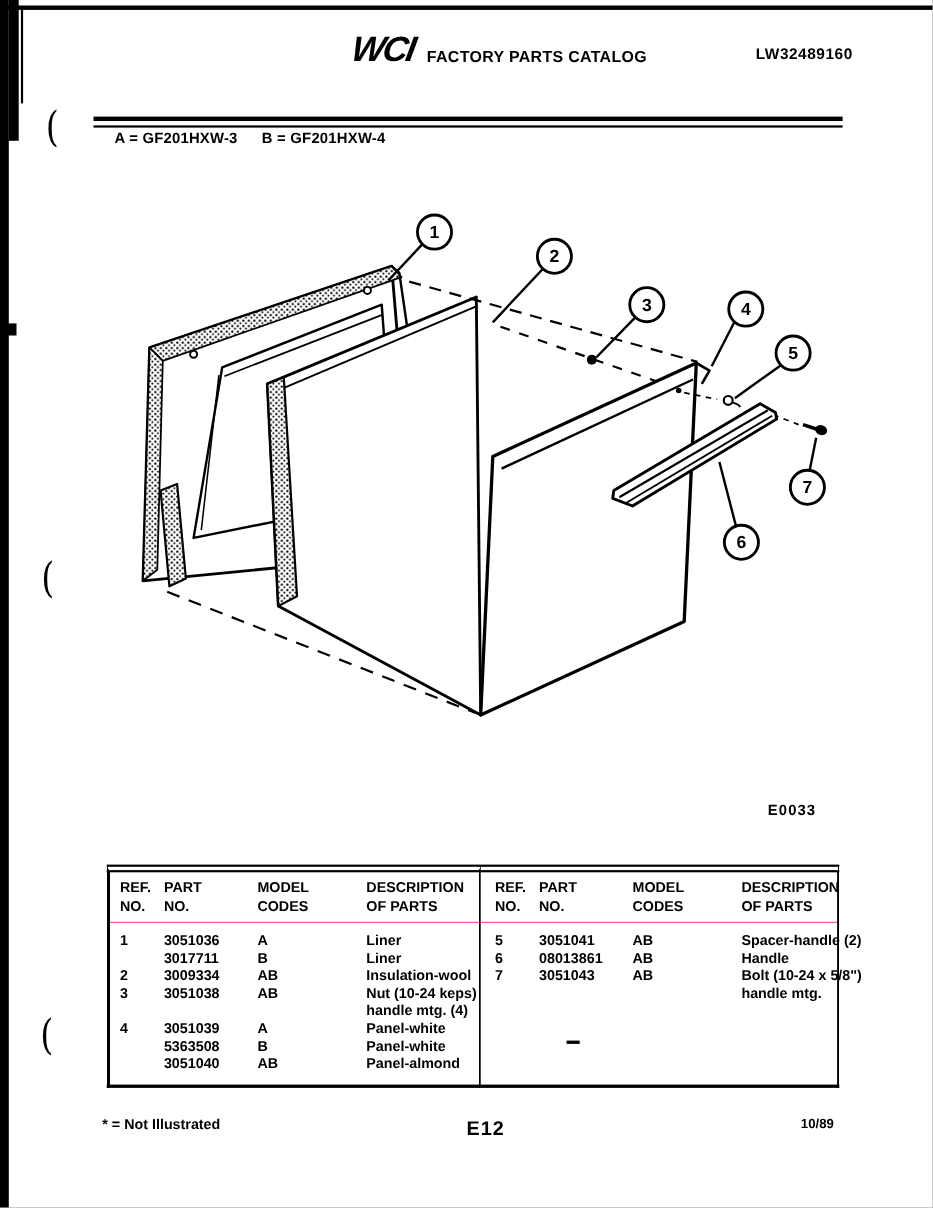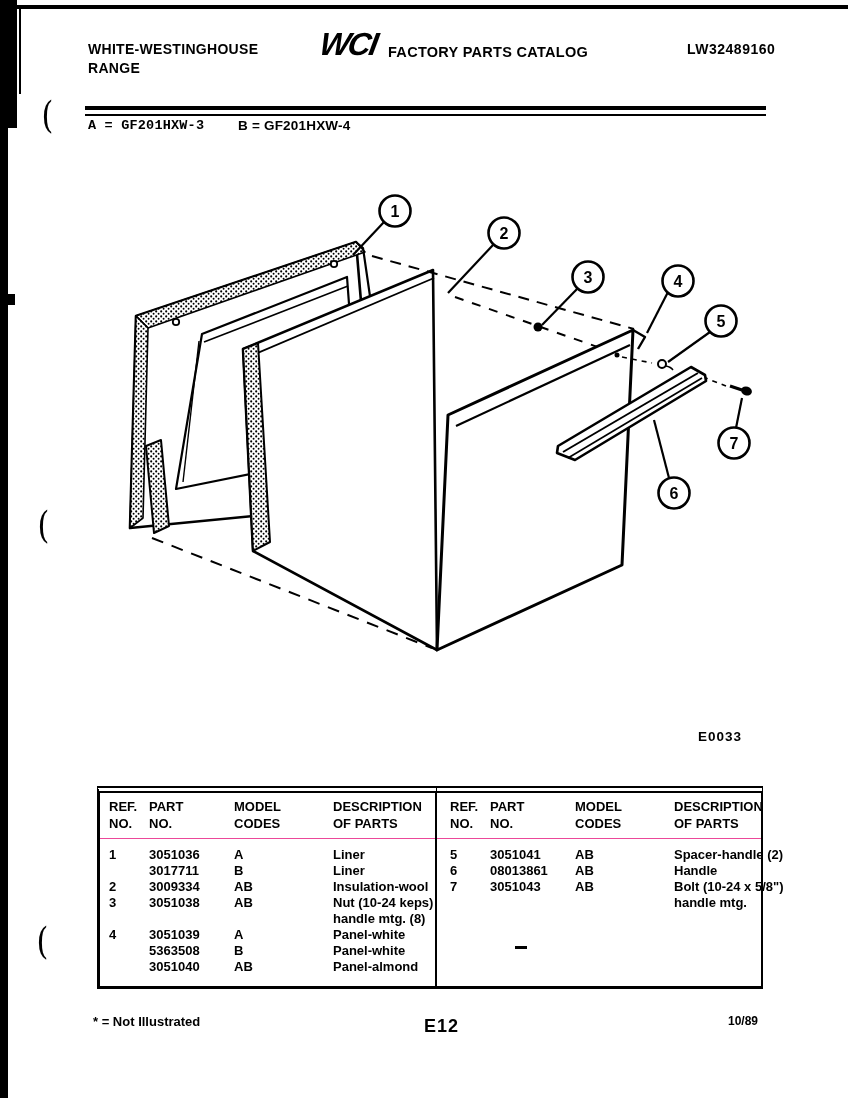--- a/index.html
+++ b/index.html
@@ -54,30 +54,26 @@
 
   <div class="edge-left"></div>
   <div class="edge-left-top"></div>
   <div class="edge-top"></div>
   <div class="edge-tickv"></div>
   <div class="edge-tickh"></div>
   <div class="regmark" style="left:40px;top:96px;">(</div>
   <div class="regmark" style="left:36px;top:506px;">(</div>
   <div class="regmark" style="left:35px;top:922px;">(</div>
 
-  <div class="brand">
-    <div>WHITE-WESTINGHOUSE</div>
-    <div>RANGE</div>
-  </div>
   <div class="wci">WCI</div>
   <div class="cattitle">FACTORY PARTS CATALOG</div>
   <div class="pubno">LW32489160</div>
 
   <div class="toprule"></div>
-  <div class="modelline" style="left:88px;font-family:Liberation Mono, monospace;">A = GF201HXW-3</div>
+  <div class="modelline" style="left:104px;">A = GF201HXW-3</div>
   <div class="modelline" style="left:238px;">B = GF201HXW-4</div>
 
   <svg class="diagram" width="700" height="640" viewBox="85 140 700 640">
     <defs>
       <pattern id="stip" width="5" height="5" patternUnits="userSpaceOnUse">
         <rect width="5" height="5" fill="#fff"></rect>
         <circle cx="1.2" cy="1.4" r="1.05" fill="#000"></circle>
         <circle cx="3.6" cy="3.8" r="0.95" fill="#000"></circle>
       </pattern>
     </defs>
@@ -218,21 +214,21 @@
       <div class="prow">
         <span class="c-ref">3</span>
         <span class="c-part">3051038</span>
         <span class="c-codes">AB</span>
         <span class="c-desc">Nut (10-24 keps)</span>
       </div>
       <div class="prow">
         <span class="c-ref"></span>
         <span class="c-part"></span>
         <span class="c-codes"></span>
-        <span class="c-desc">handle mtg. (8)</span>
+        <span class="c-desc">handle mtg. (4)</span>
       </div>
       <div class="prow">
         <span class="c-ref">4</span>
         <span class="c-part">3051039</span>
         <span class="c-codes">A</span>
         <span class="c-desc">Panel-white</span>
       </div>
       <div class="prow">
         <span class="c-ref"></span>
         <span class="c-part">5363508</span>

